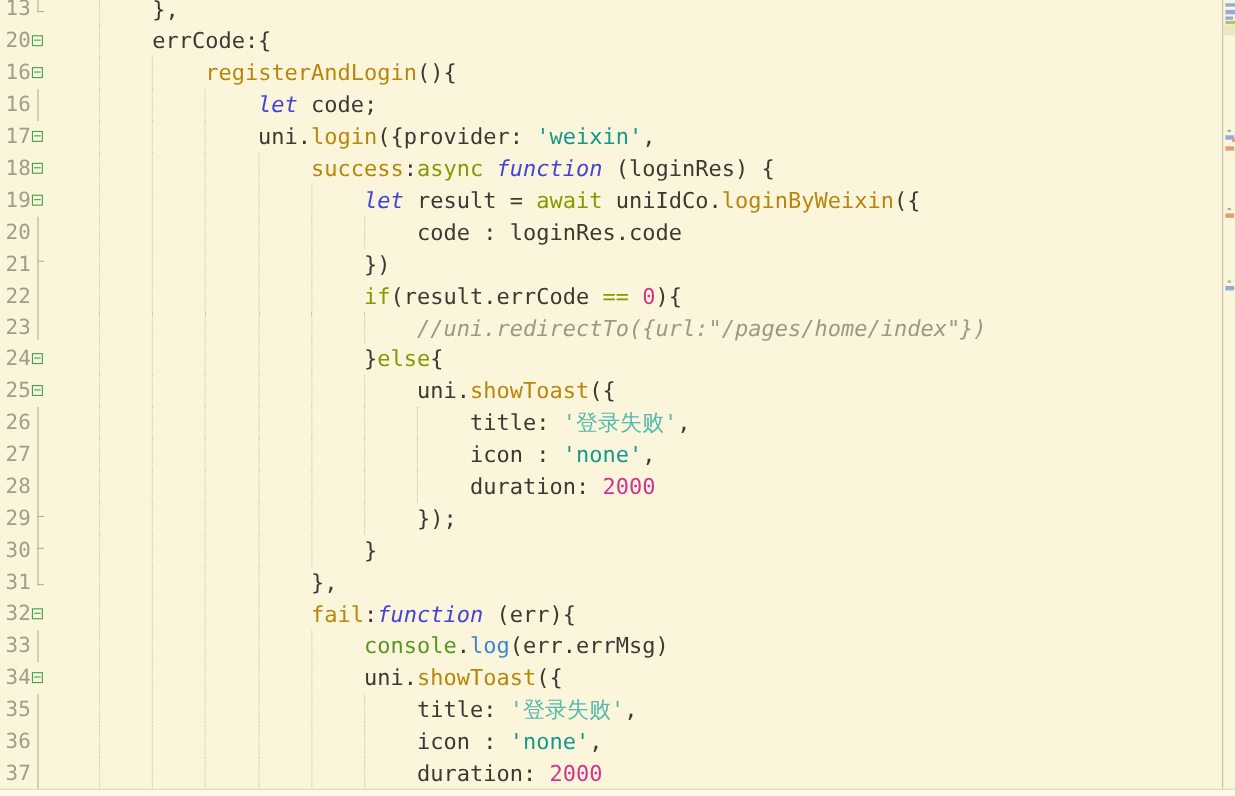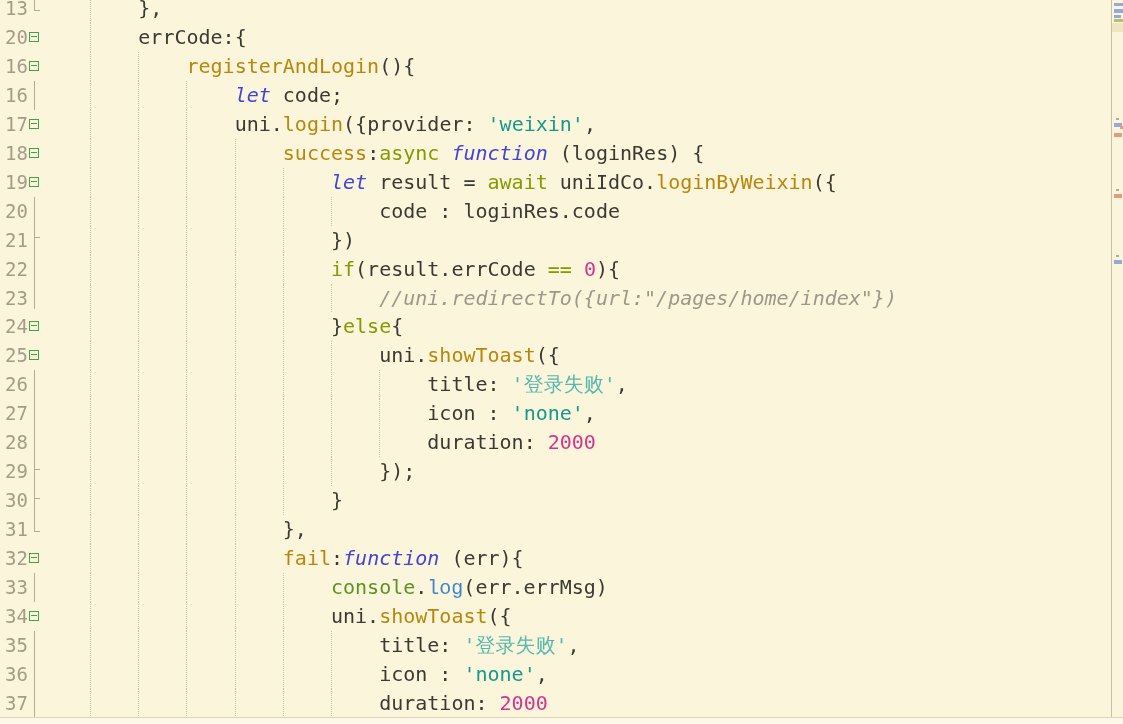--- a/index.html
+++ b/index.html
@@ -41,21 +41,21 @@
   
   .s-plain{color:var(--plain);}
   .s-fname{color:var(--function_name);}
   .s-kw{color:var(--keyword);}
   .s-decl{color:var(--declaration);font-style:italic;}
   .s-str{color:var(--string);}
   .s-strcjk{color:var(--string_cjk);}
   .s-num{color:var(--number);}
   .s-comment{color:var(--comment);font-style:italic;}
   .s-console{color:var(--console_object);}
-  .s-log{color:var(--log_method);font-family:Liberation Mono, monospace;}
+  .s-log{color:var(--log_method);}
   
   .ruler{
     position:absolute;top:0;right:0;bottom:6px;width:11px;
     border-left:1px solid var(--ruler_line);background:transparent;
   }
   .ruler .viewport{position:absolute;left:0;right:0;background:var(--ruler_viewport);}
   .ruler .mark{position:absolute;}
   
   .hbar{
     position:absolute;left:0;right:0;bottom:0;height:6px;

